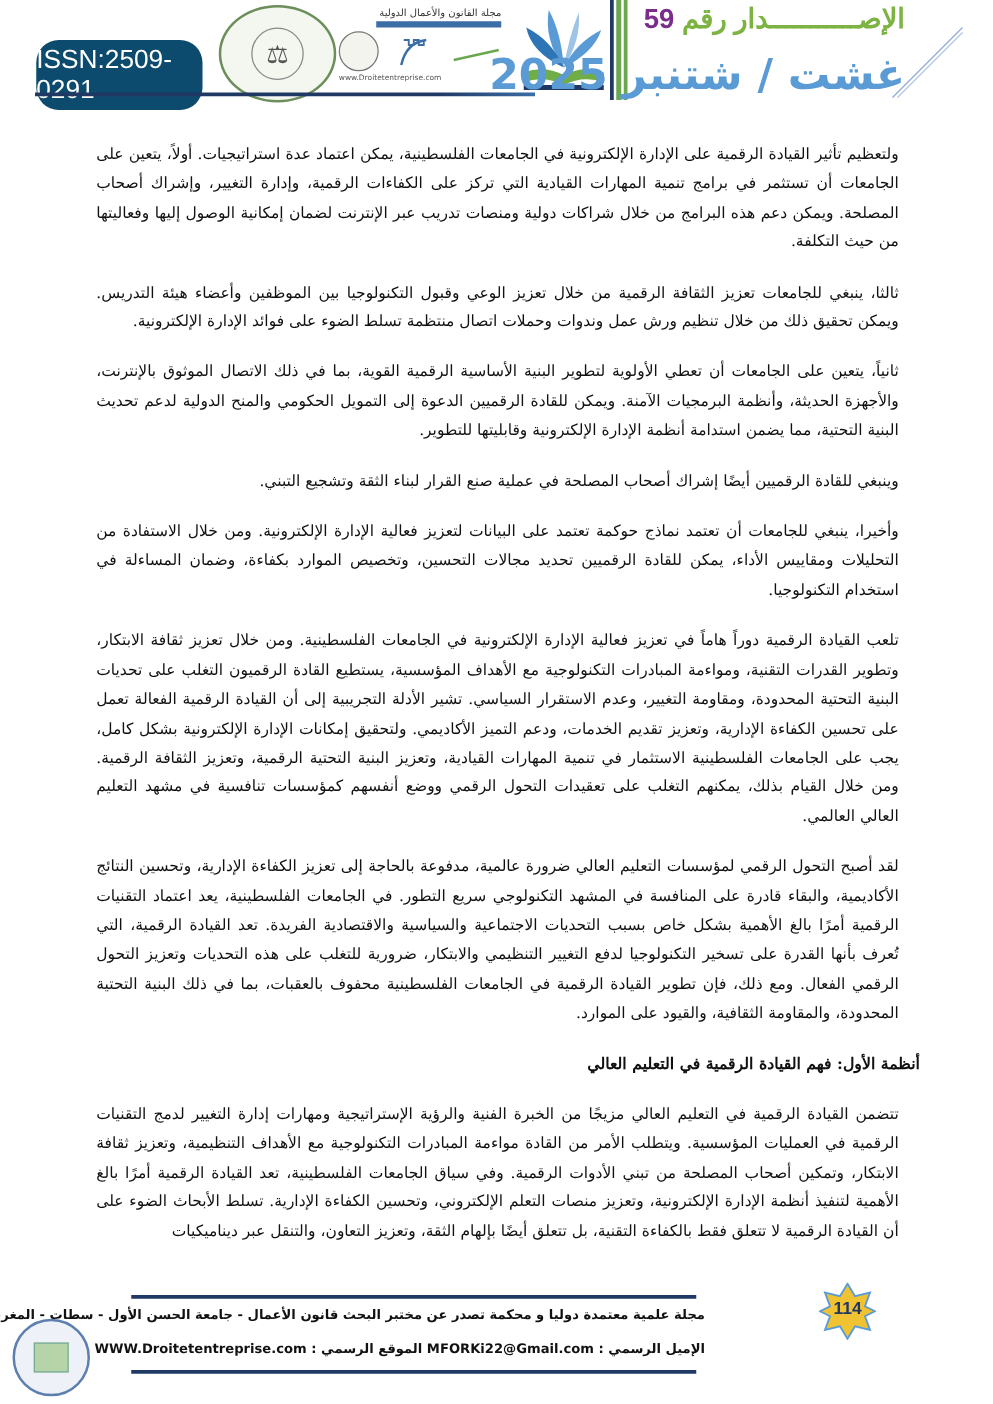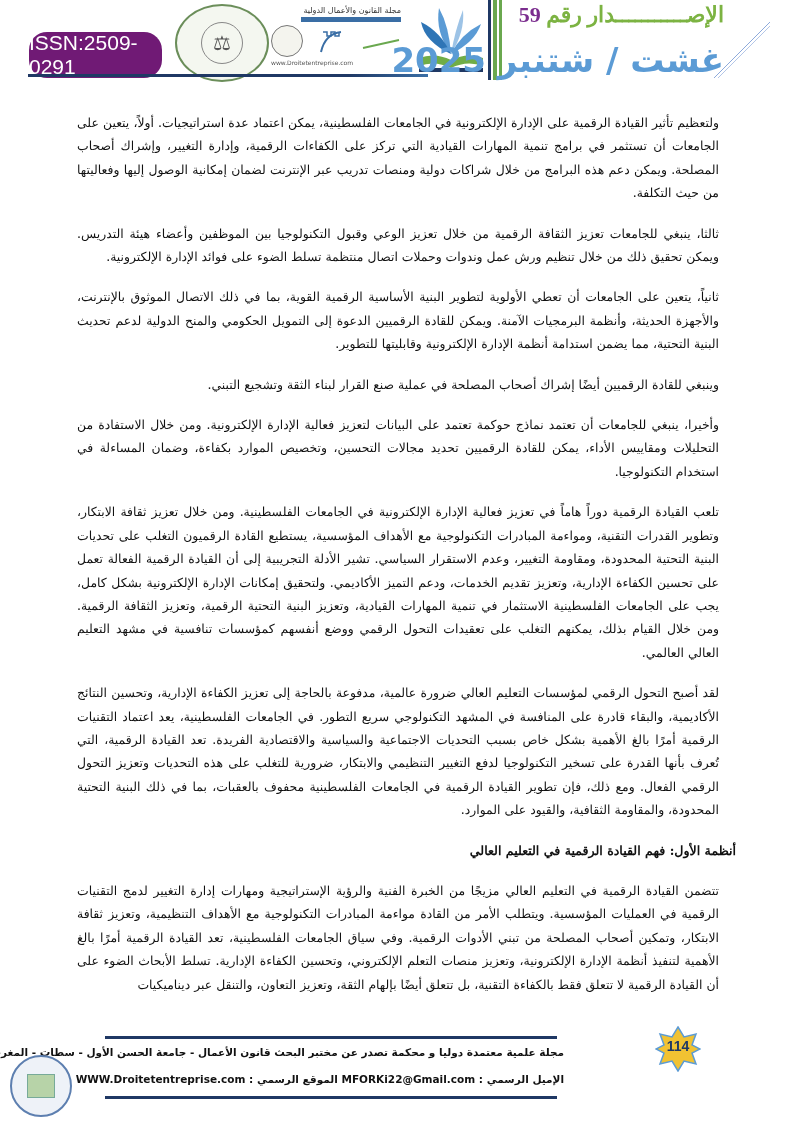--- a/index.html
+++ b/index.html
@@ -1,30 +1,30 @@
 <!DOCTYPE html>
 <html><head>
 <meta charset="utf-8">
 <style>
   html, body { margin:0; padding:0; background:#ffffff; }
   body { width:794px; height:1123px; position:relative; overflow:hidden; font-family:"DejaVu Serif", serif; color:#111; }
   .header { position:absolute; left:0; top:0; width:794px; height:90px; }
-  .issn { position:absolute; left:29px; top:32px; width:133px; height:46px; background:#701a75; border-radius:18px; color:#fff; font-family:"Liberation Sans", sans-serif; font-size:21px; display:flex; align-items:center; justify-content:center; }
+  .issn { position:absolute; left:29px; top:32px; width:133px; height:56px; background:#0c4a6e; border-radius:18px; color:#fff; font-family:"Liberation Sans", sans-serif; font-size:21px; display:flex; align-items:center; justify-content:center; }
   .logo-seal { position:absolute; left:175px; top:4px; width:90px; height:74px; border-radius:50%; border:2px solid #6b8e5a; background:#f4f7f0; display:flex; align-items:center; justify-content:center; }
   .logo-seal .inner { width:40px; height:40px; border-radius:50%; border:1px solid #888; display:flex; align-items:center; justify-content:center; font-size:20px; color:#555; }
   .banner { position:absolute; left:271px; top:6px; width:130px; height:62px; }
   .banner .t1 { font-size:8px; text-align:right; color:#333; font-family:"DejaVu Sans", sans-serif; white-space:nowrap; }
   .banner .bar { height:5px; background:#3a6ea5; margin:2px 0 3px 30px; }
   .banner .row { display:flex; justify-content:space-between; align-items:center; }
   .banner .mini { width:30px; height:30px; border-radius:50%; border:1px solid #777; background:#f4f4ee; }
   .banner .url { font-size:6px; color:#555; font-family:"DejaVu Sans", sans-serif; margin-top:2px; }
   .book { position:absolute; left:415px; top:2px; width:72px; height:74px; }
   .vbars { position:absolute; left:488px; top:0; width:14px; height:80px; display:flex; gap:2px; }
   .vbars div { width:4px; height:80px; }
-  .issue1 { position:absolute; right:70px; top:2px; font-size:22px; color:#7cb342; font-family:Liberation Serif, serif; font-weight:bold; direction:rtl; white-space:nowrap;text-align:center; }
+  .issue1 { position:absolute; right:70px; top:2px; font-size:22px; color:#7cb342; font-family:Liberation Sans, sans-serif; font-weight:bold; direction:rtl; white-space:nowrap;text-align:center; }
   .issue1 .num { color:#7b2d8e; }
   .issue2 { position:absolute; right:70px; top:40px; font-size:34px; color:#5b9bd5; font-family:"DejaVu Sans", sans-serif; font-weight:bold; direction:rtl; white-space:nowrap; }
   .diag { position:absolute; left:712px; top:20px; width:60px; height:60px; }
   .hrule { position:absolute; left:28px; top:74px; width:400px; height:3px; background:linear-gradient(90deg,#1f3864,#1f3864 80%,#3a6ea5); }
 
   .content { position:absolute; left:60px; top:94px; width:676px; direction:rtl; text-align:justify; font-size:12.4px; line-height:23.4px; }
   .content p { margin:17px; text-align-last:right; }
   .content h3 { margin:0; font-size:12.6px; line-height:23.4px; font-weight:bold; }
 
   .footer-rule { position:absolute; left:105px; width:452px; height:3px; background:#1f3864; }

